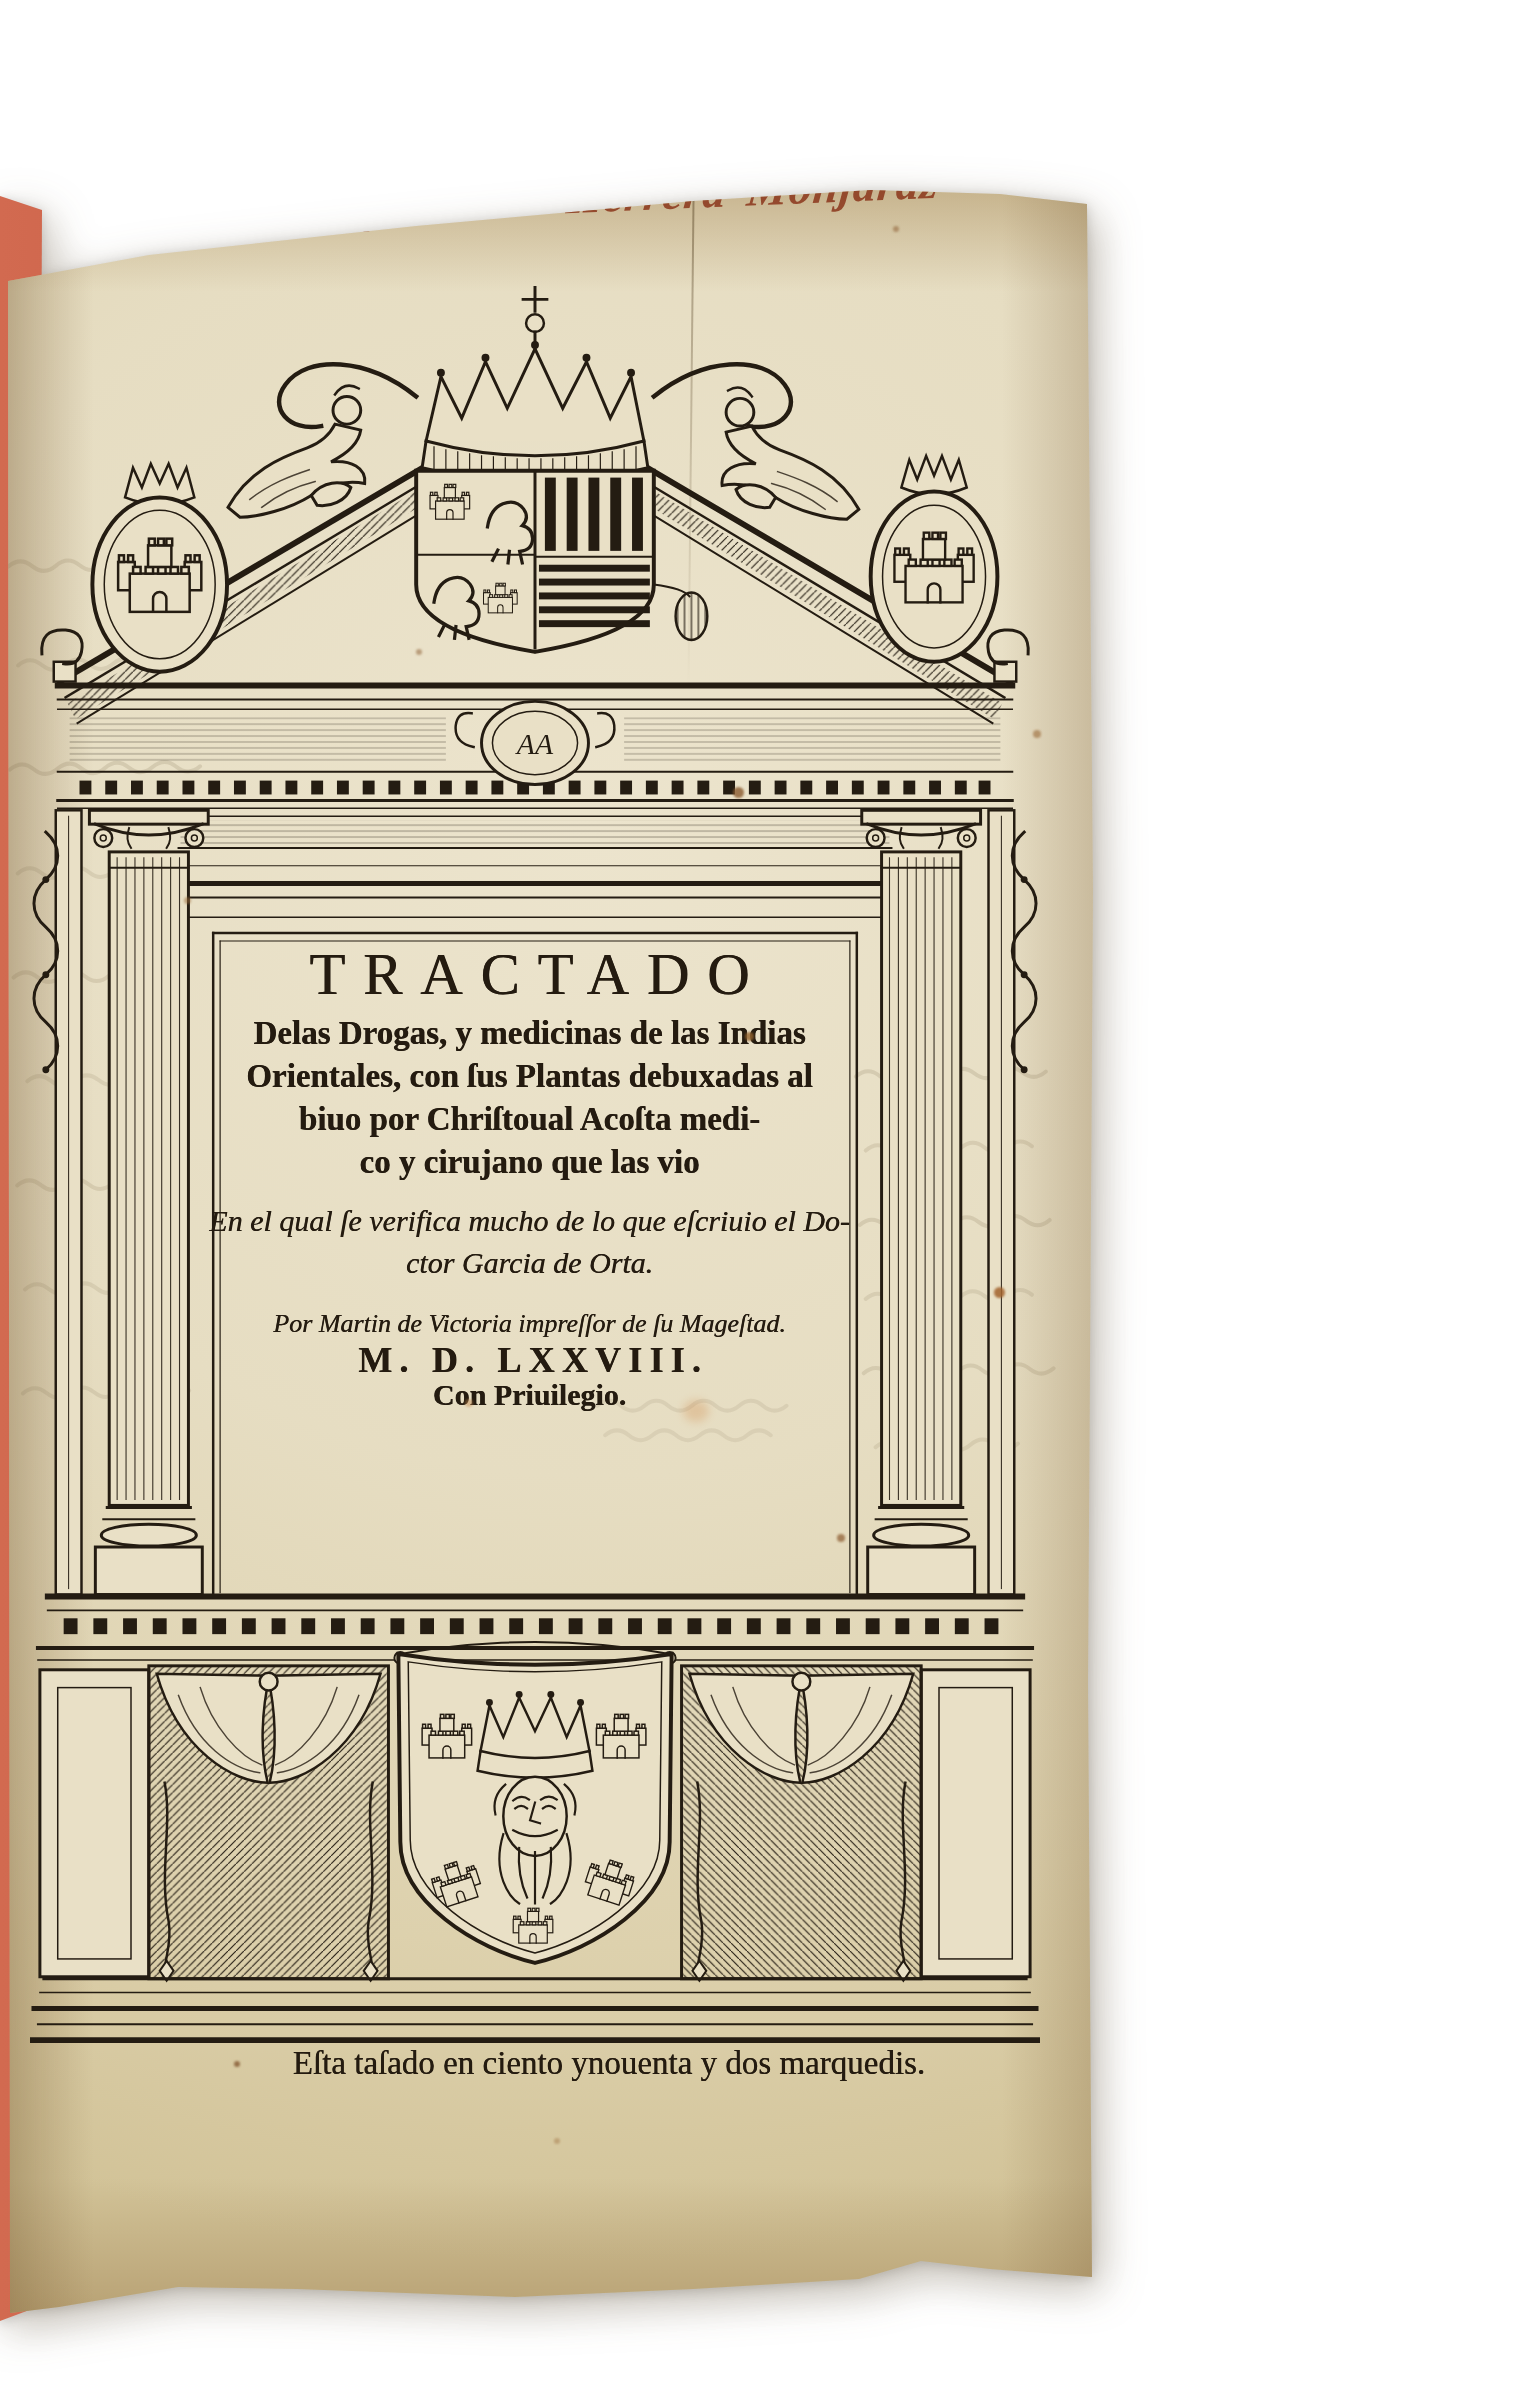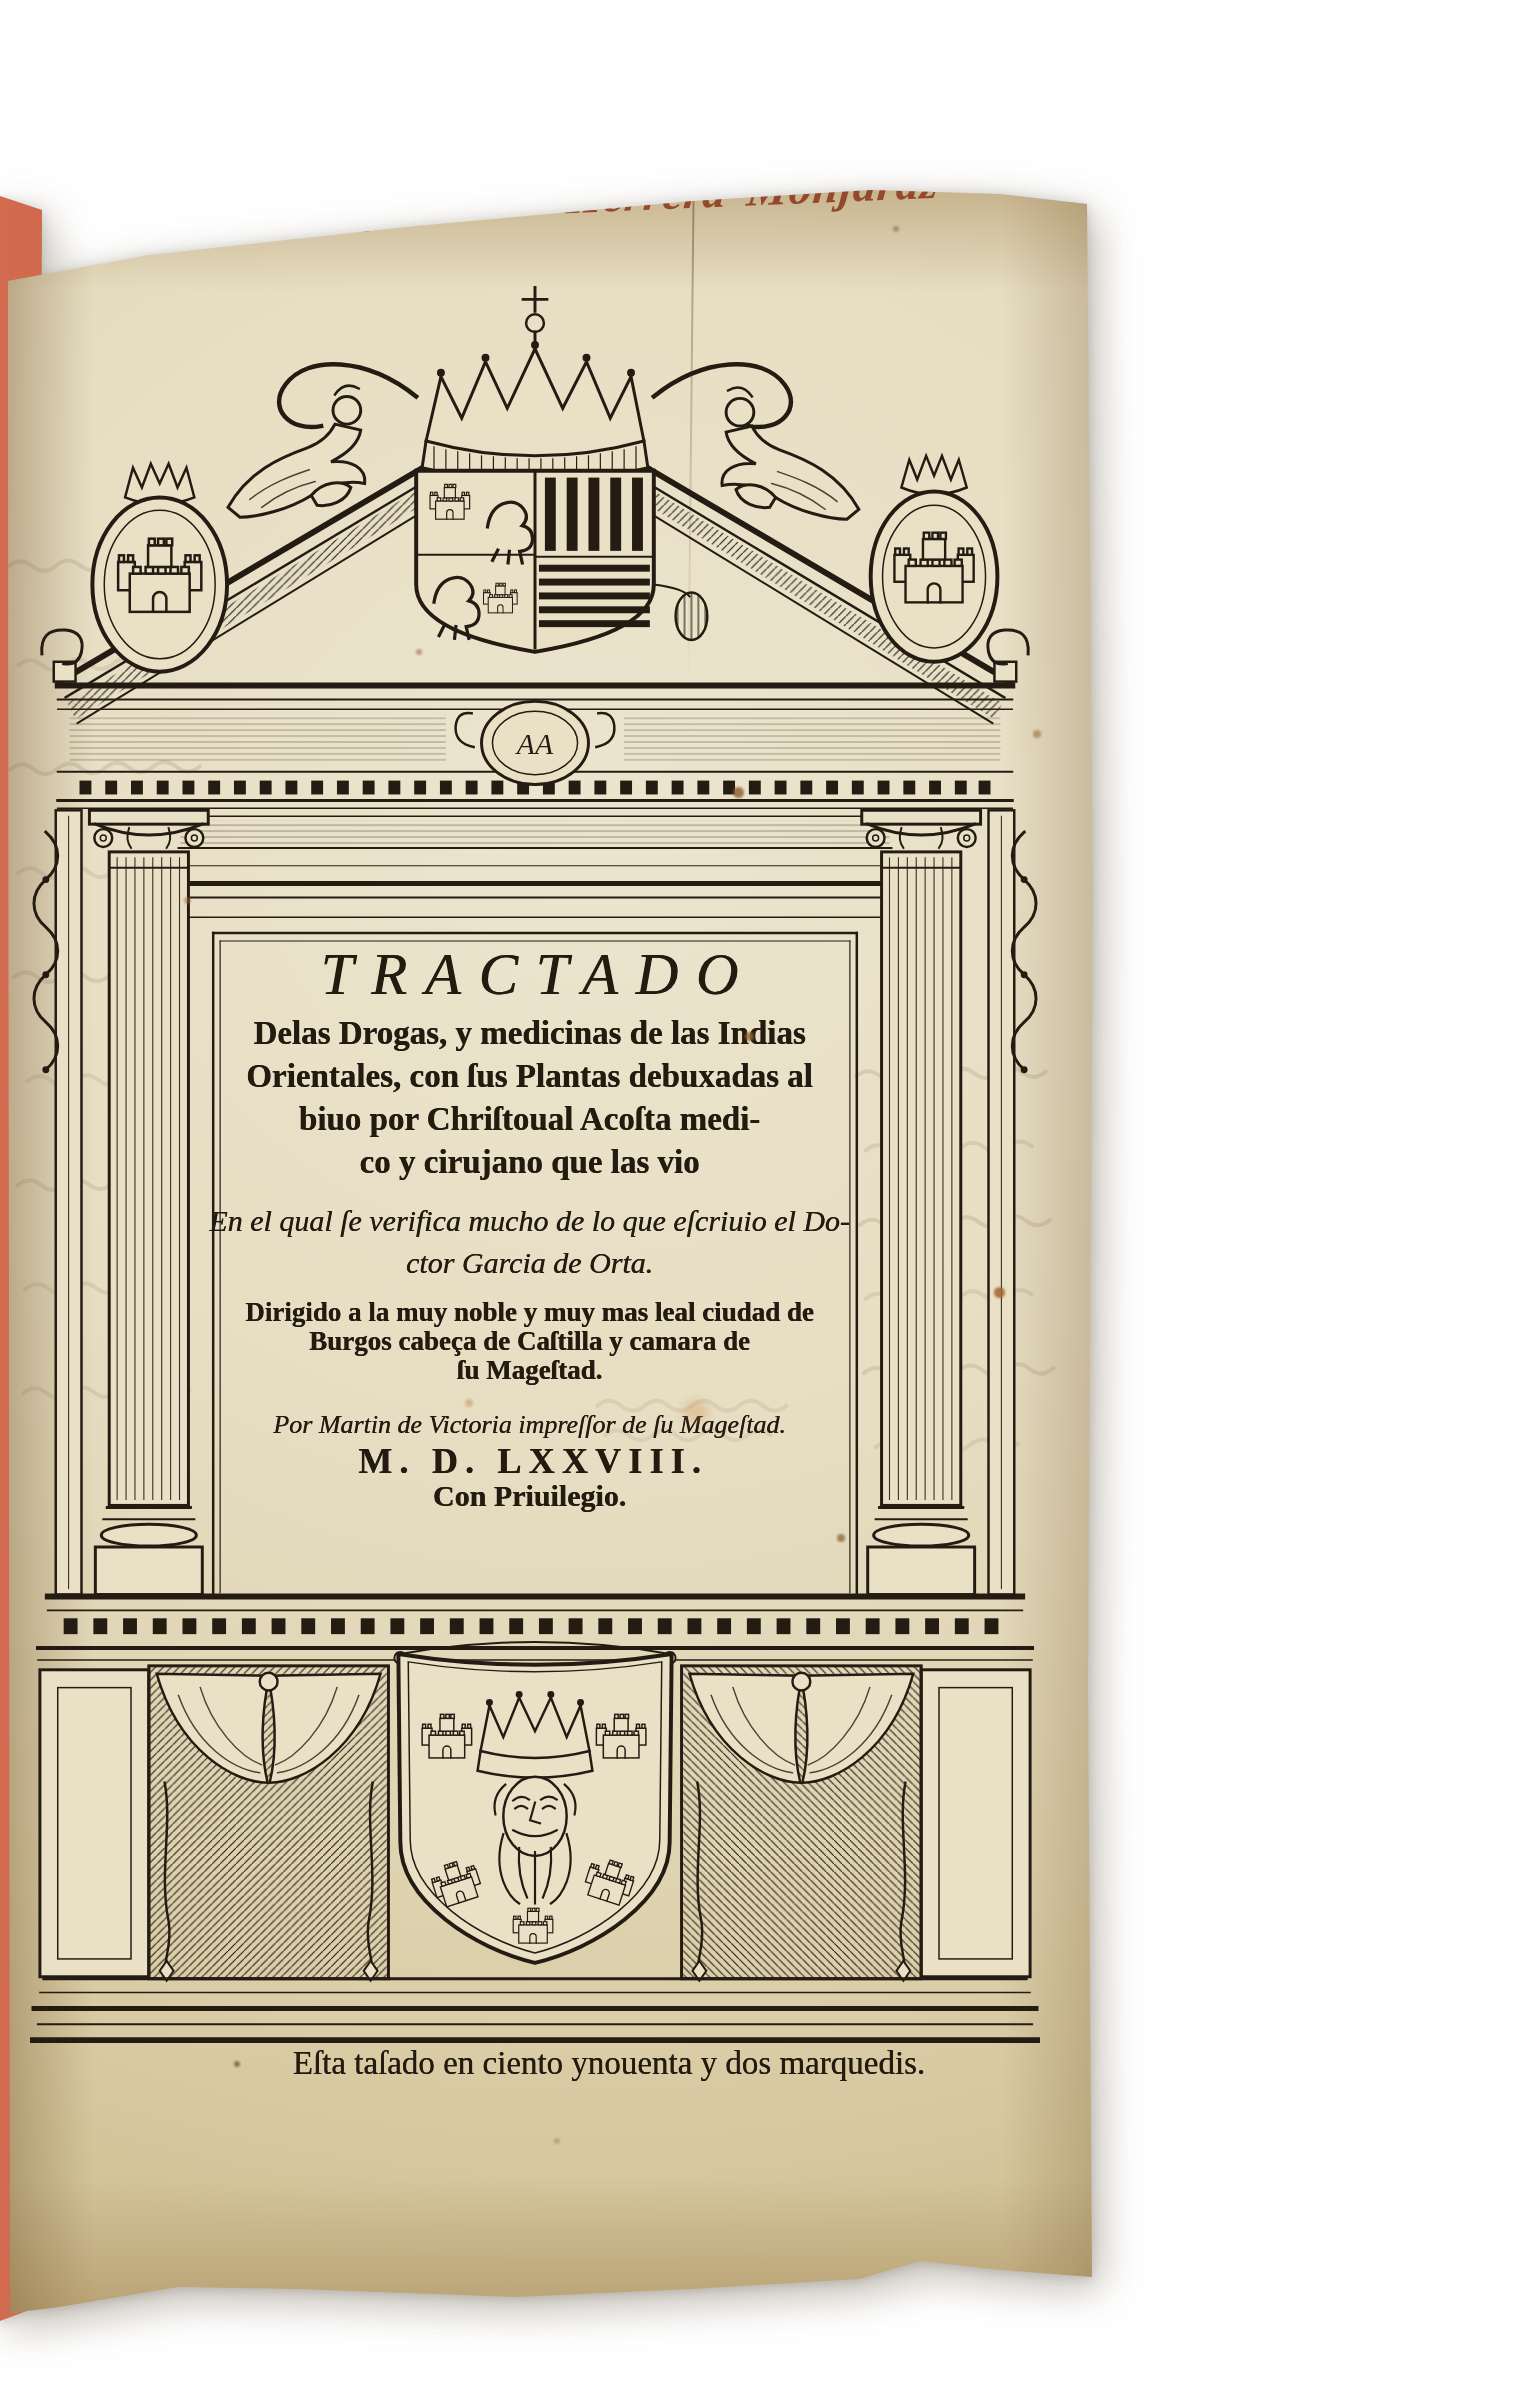--- a/index.html
+++ b/index.html
@@ -29,21 +29,21 @@
         background:linear-gradient(to left,rgba(120,90,50,.28),rgba(120,90,50,0));}
   .crease{position:absolute;left:690px;top:192px;width:2px;height:495px;
         background:linear-gradient(to bottom,rgba(80,60,30,.45),rgba(80,60,30,0));transform:rotate(.6deg);}
   .inscription{position:absolute;left:22px;top:194px;width:1030px;
         font-style:italic;font-weight:700;font-size:46px;letter-spacing:1px;word-spacing:8px;
         color:#8e3d22;opacity:.9;white-space:nowrap;
         transform:rotate(-2.4deg) skewX(-8deg);transform-origin:0 50%;}
   .woodcut{position:absolute;left:30px;top:228px;}
   .text-panel{position:absolute;left:203px;top:937px;width:653px;text-align:center;color:#241b10;}
   .print{text-shadow:0.4px 0 0 currentColor;}
-  .main-title{font-style:italic;font-size:59px;line-height:75px;letter-spacing:.30em;margin-right:-.3em;}
+  .main-title{font-size:59px;line-height:75px;letter-spacing:.30em;margin-right:-.3em;}
   .sub{font-size:33px;line-height:43px;font-weight:700;}
   .verif{font-style:italic;font-size:30px;line-height:42px;margin-top:16px;}
   .dedic{font-size:27px;line-height:29px;font-weight:700;}
   .dedic-block{margin-top:14px;}
   .imprint-block{margin-top:22px;}
   .place{font-size:26px;line-height:37px;font-weight:700;letter-spacing:.34em;margin-right:-.34em;}
   .printer{font-style:italic;font-size:26px;line-height:36px;}
   .year{font-size:36px;line-height:36px;font-weight:700;letter-spacing:.2em;margin-right:-.2em;}
   .priv{font-size:30px;line-height:34px;font-weight:700;}
   .tail{position:absolute;left:192px;top:2045px;width:733px;text-align:right;
@@ -449,25 +449,20 @@
       <div class="text-panel">
         <div class="main-title print">TRACTADO</div>
         <div class="sub print">Delas Drogas, y medicinas de las Indias</div>
         <div class="sub print">Orientales, con ſus Plantas debuxadas al</div>
         <div class="sub print">biuo por Chriſtoual Acoſta medi-</div>
         <div class="sub print">co y cirujano que las vio</div>
         <div class="verif">
           <div class="print">En el qual ſe verifica mucho de lo que eſcriuio el Do-</div>
           <div class="print">ctor Garcia de Orta.</div>
         </div>
-        <div class="dedic-block">
-          <div class="dedic print">Dirigido a la muy noble y muy mas leal ciudad de</div>
-          <div class="dedic print">Burgos cabeça de Caſtilla y camara de</div>
-          <div class="dedic print">ſu Mageſtad.</div>
-        </div>
         <div class="imprint-block">
           <div class="printer print">Por Martin de Victoria impreſſor de ſu Mageſtad.</div>
           <div class="year print">M. D. LXXVIII.</div>
           <div class="priv print">Con Priuilegio.</div>
         </div>
       </div>
 
       <div class="tail print">Eſta taſado en ciento ynouenta y dos marquedis.</div>
 
       <span class="spot" style="left:733px;top:787px;width:11px;height:11px;background:#8a5a2e;opacity:.8;"></span>

